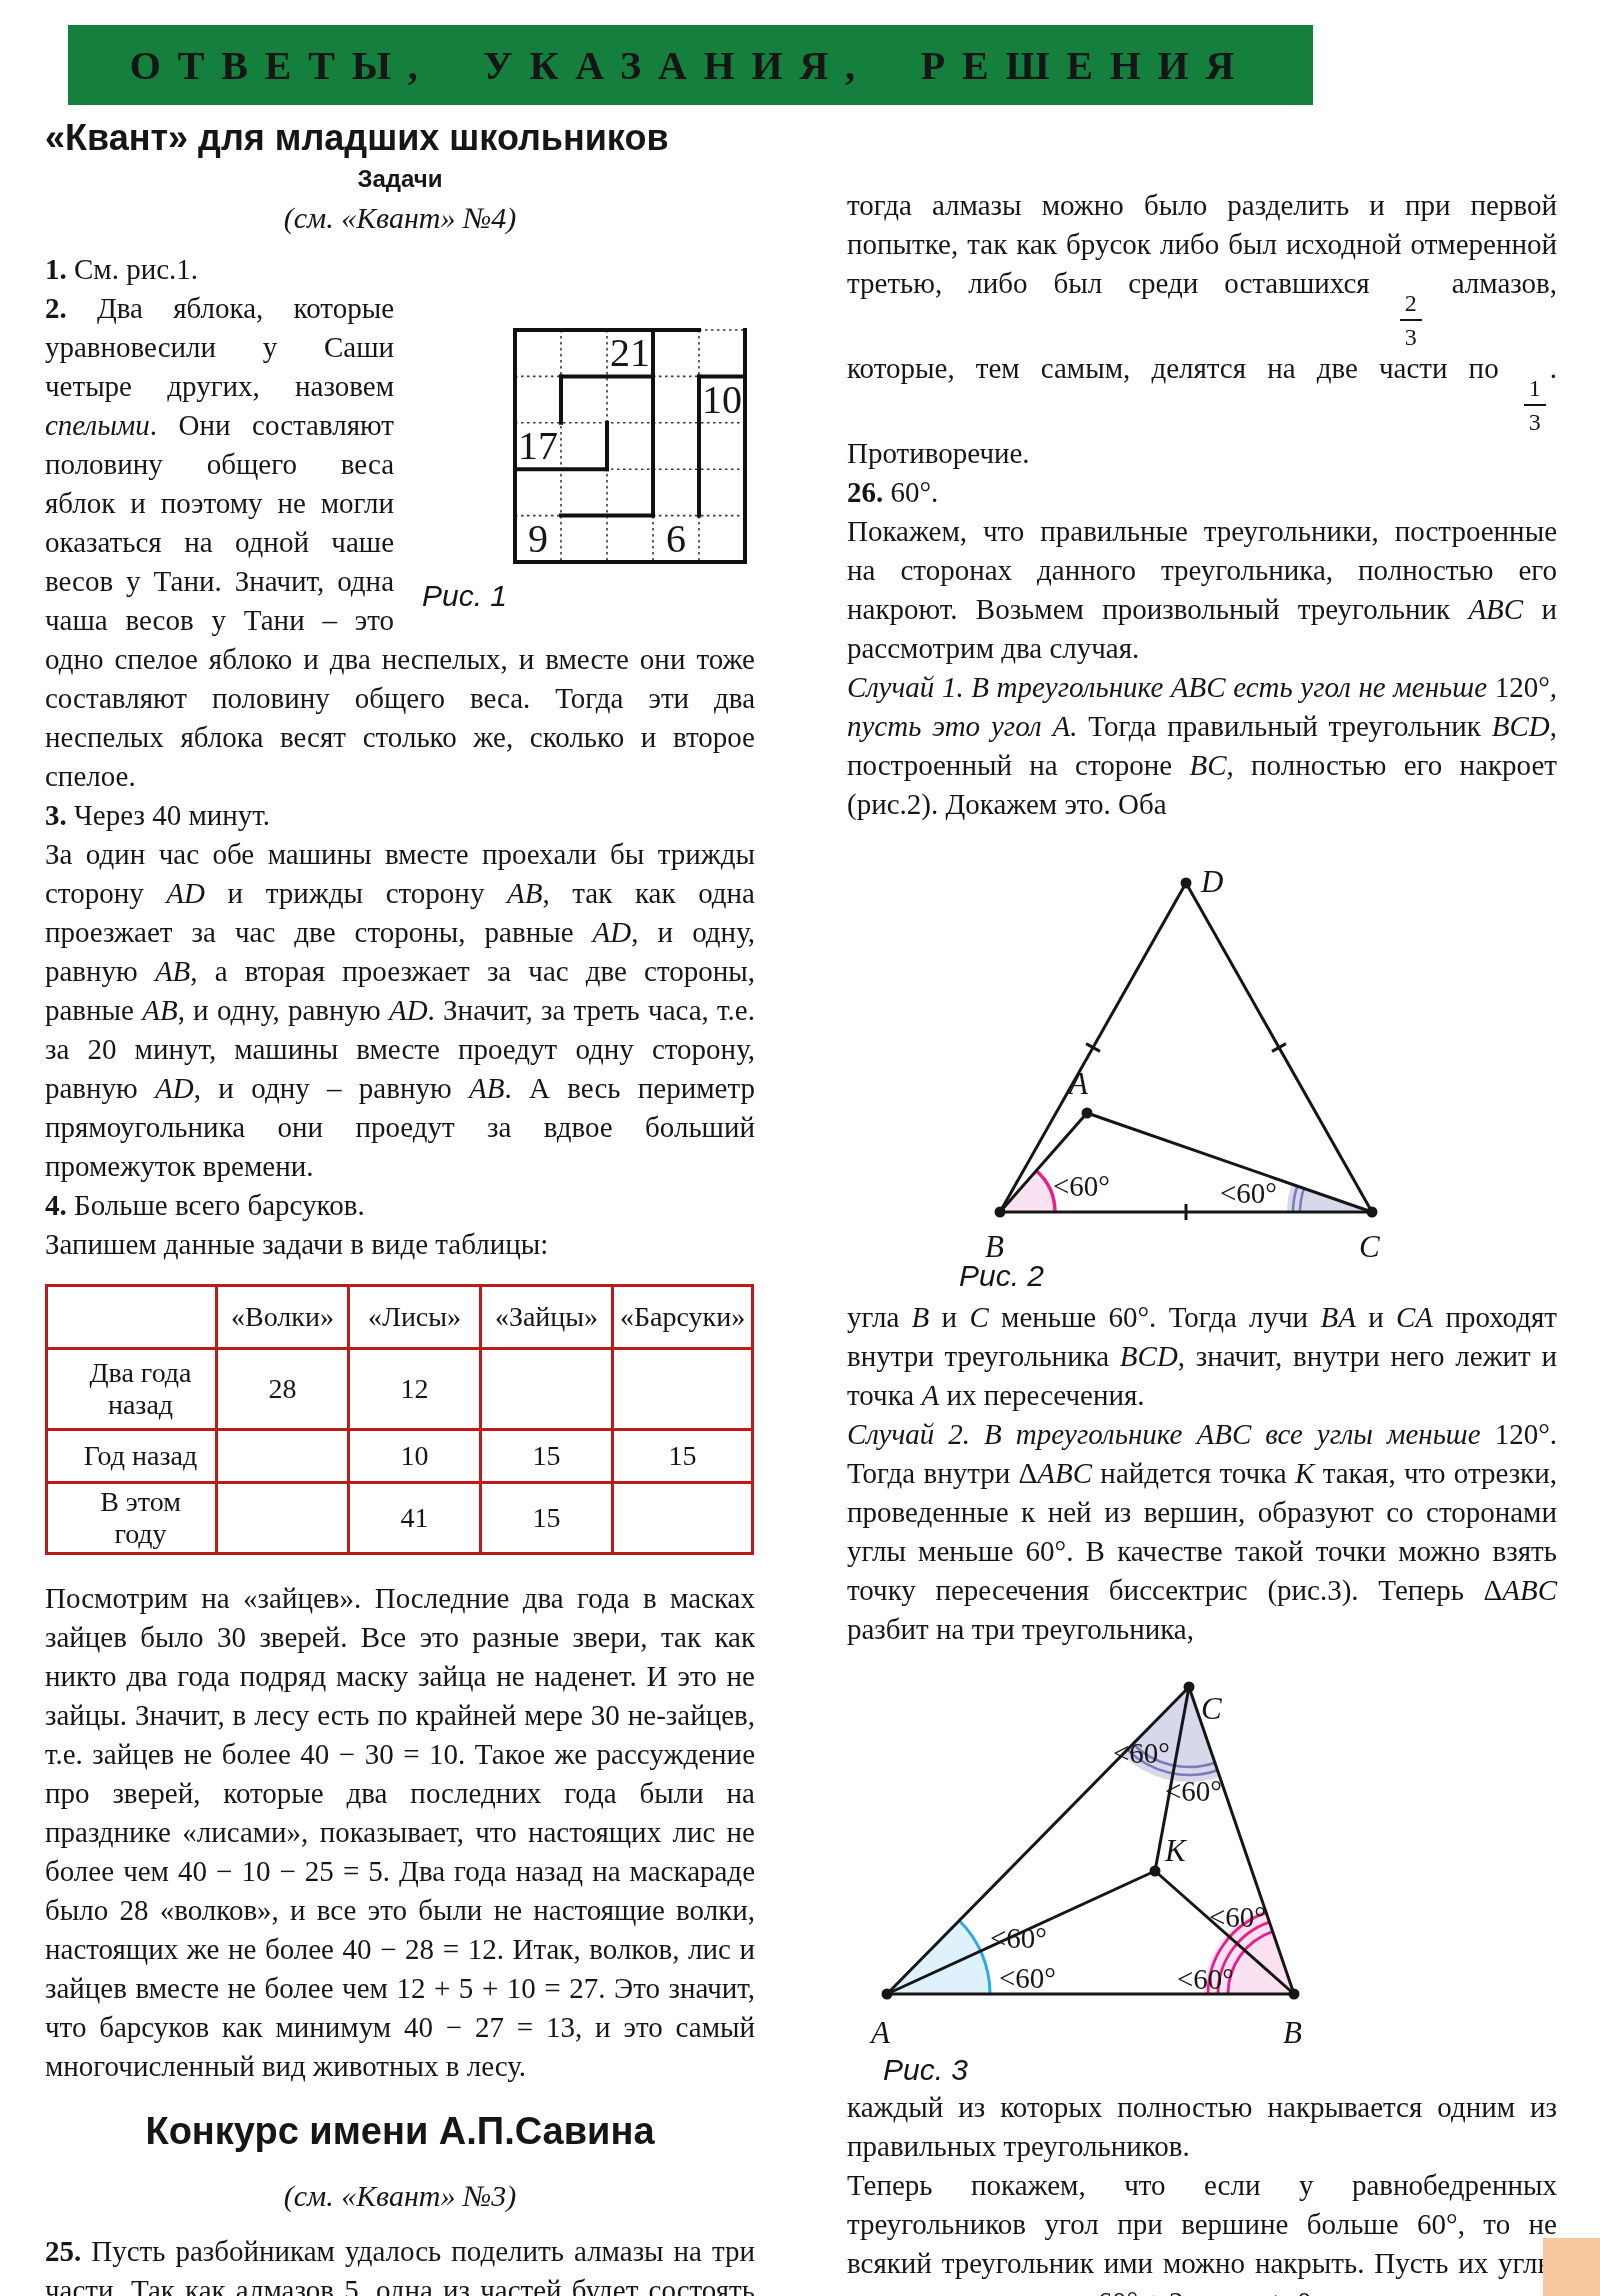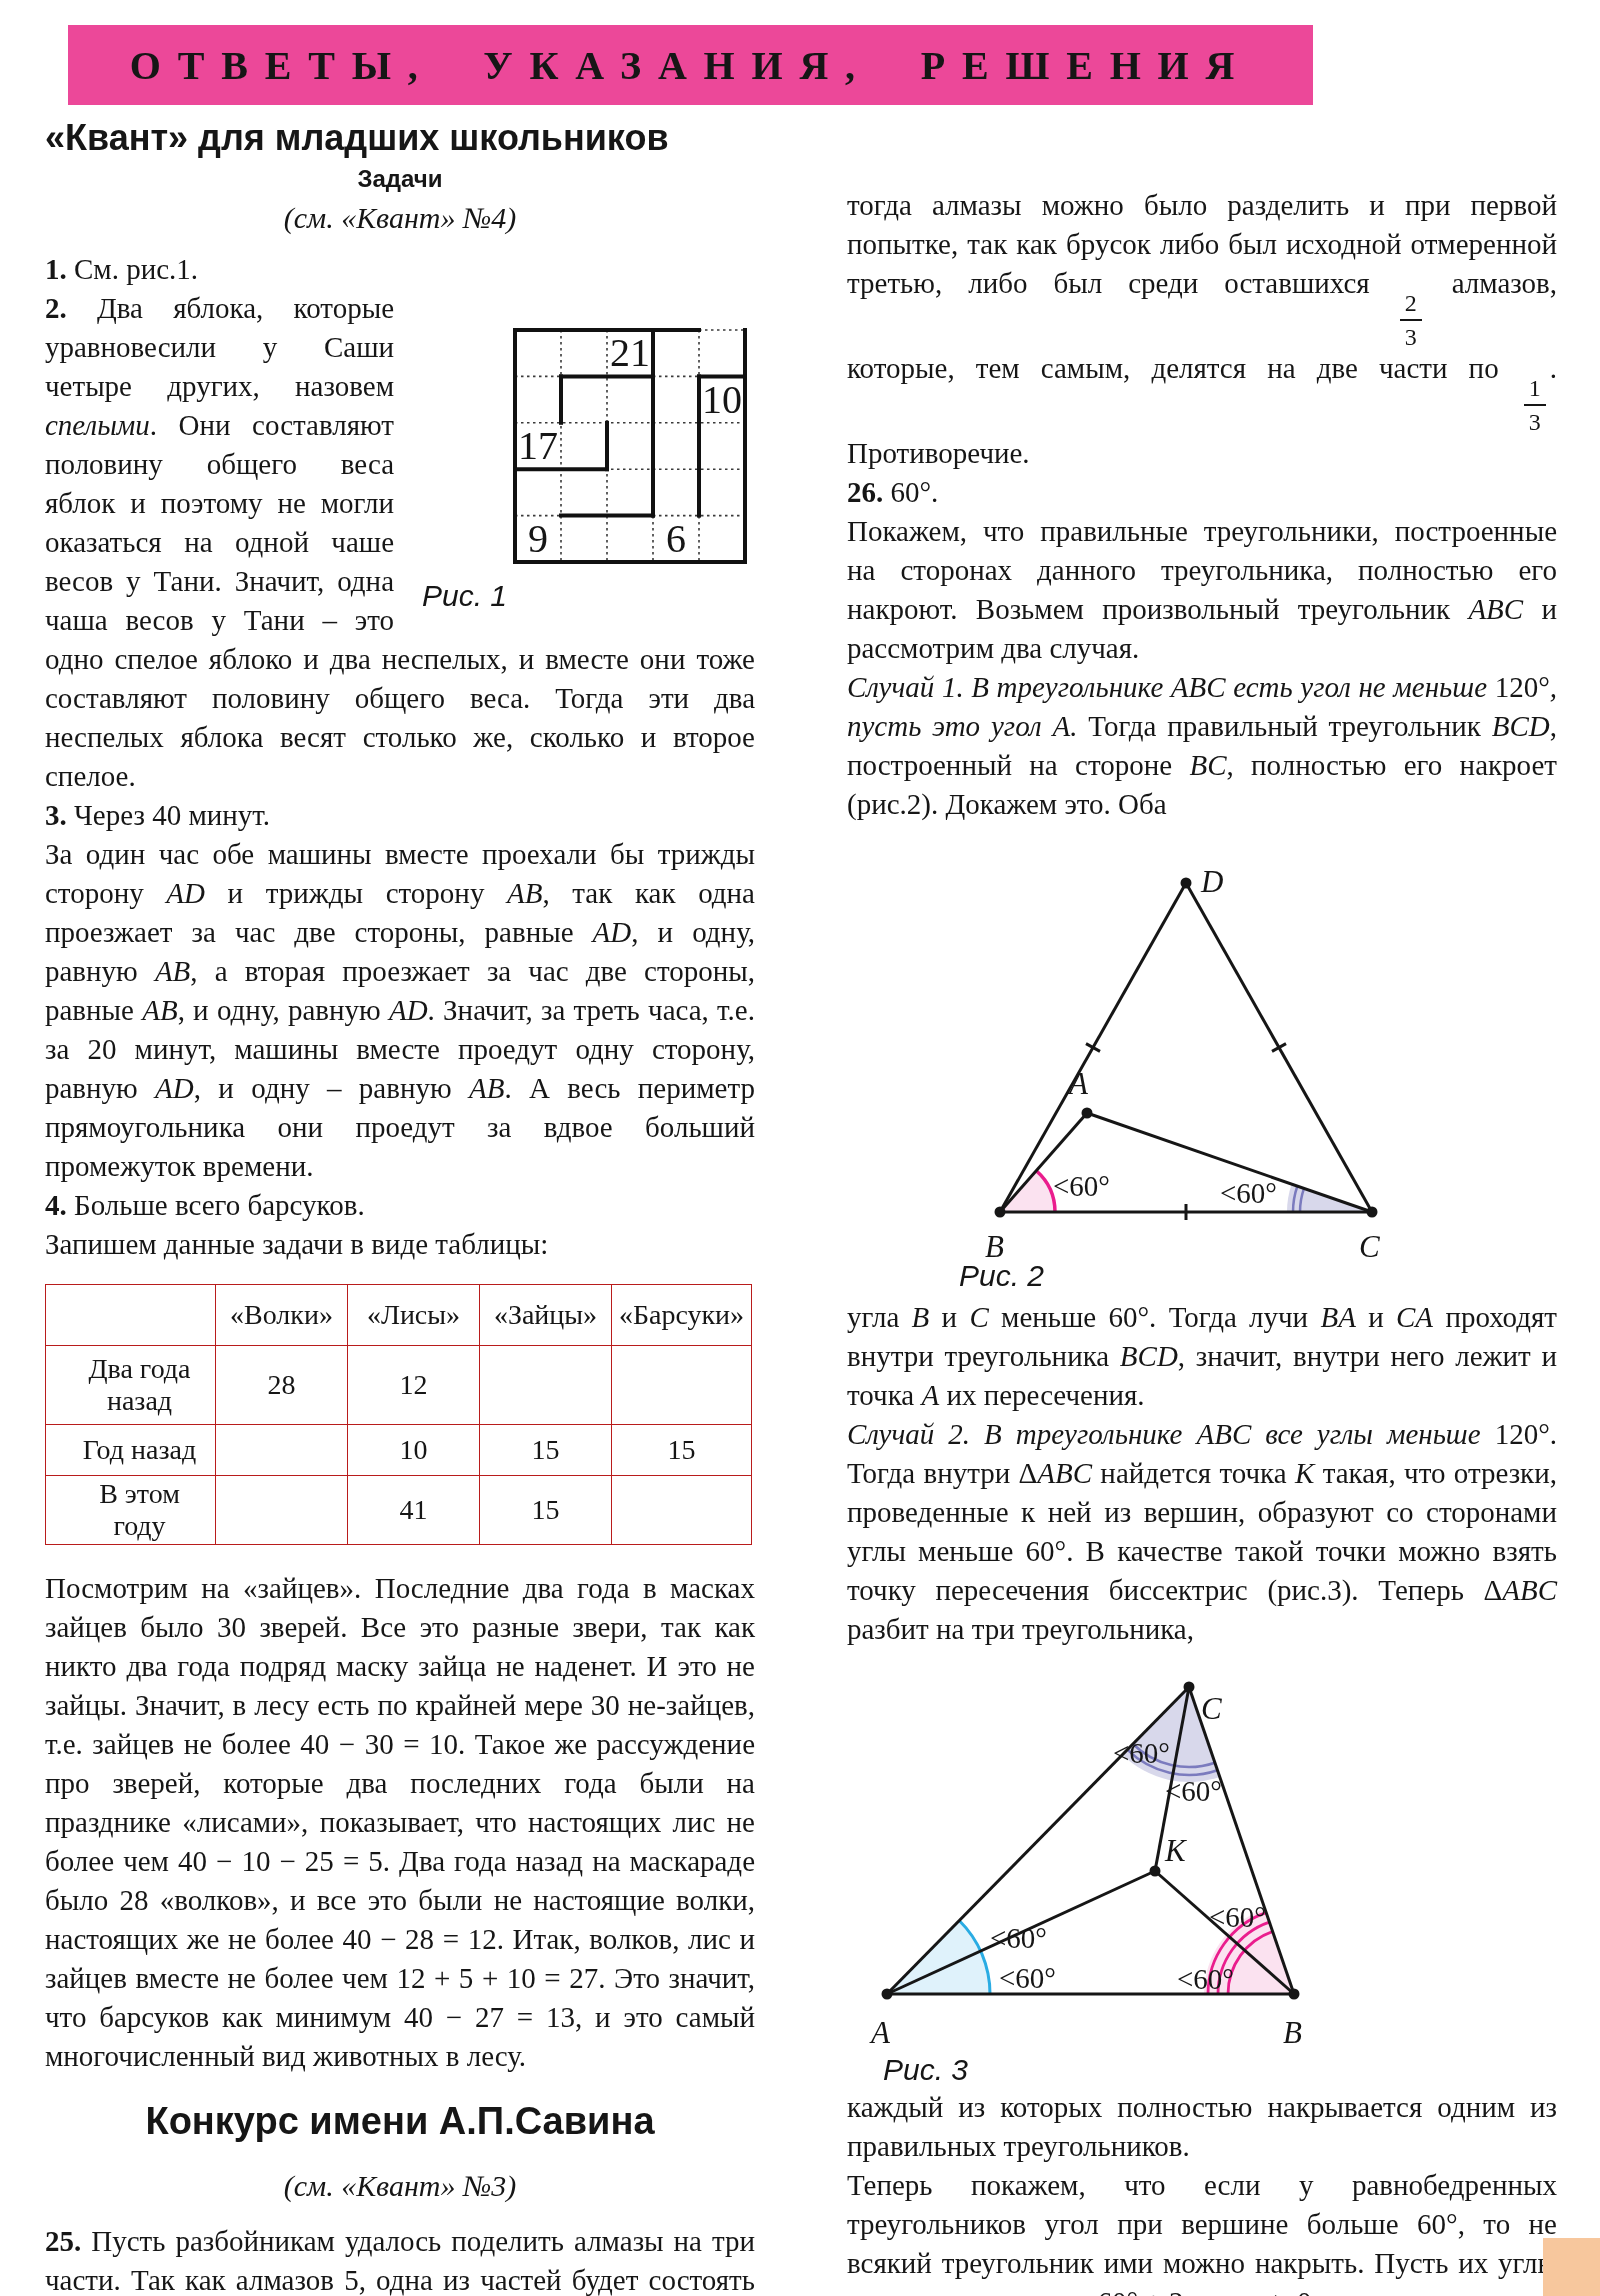--- a/index.html
+++ b/index.html
@@ -19,37 +19,37 @@
   p.mt{margin-top:18px;}
   .seg-b{font-weight:bold;}
   .seg-i{font-style:italic;}
   .frac{display:inline-flex;flex-direction:column;align-items:center;vertical-align:-0.75em;line-height:1;margin:0 4px;font-size:24px;}
   .frac .fn{padding:0 5px 4px;border-bottom:2px solid #161616;}
   .frac .fd{padding-top:4px;}
   .fig1-float{float:right;width:345px;margin:36px 0 24px 16px;}
   .fig1-float svg{display:block;margin-left:auto;}
   .fig-caption{font-family:"Liberation Sans","DejaVu Sans",sans-serif;font-style:italic;font-size:30px;margin-top:6px;padding-left:12px;}
   table.data{border-collapse:collapse;margin:20px 0 24px;width:706px;table-layout:fixed;}
-  table.data td,table.data th{border:1px solid #b91c1c;font-size:28px;font-weight:normal;padding:2px 6px;}
+  table.data td,table.data th{border:3px solid #b91c1c;font-size:28px;font-weight:normal;padding:2px 6px;}
   table.data th{text-align:center;height:56px;}
   table.data td.rowlabel{text-align:center;padding-left:24px;}
   table.data td.val{text-align:center;}
   tr.r1 td{height:74px;}
   tr.r2 td{height:46px;}
   tr.r3 td{height:42px;}
   .figsvg{display:block;margin:4px 0 0;}
   text.flabel{font-family:"Liberation Serif","DejaVu Serif",serif;font-style:italic;font-size:31px;fill:#161616;}
   text.fangle{font-family:"Liberation Serif","DejaVu Serif",serif;font-size:29px;fill:#161616;}
   text.fnum{font-family:"Liberation Serif","DejaVu Serif",serif;font-size:40px;fill:#161616;}
   text.fcap{font-family:"Liberation Sans","DejaVu Sans",sans-serif;font-style:italic;font-size:30px;fill:#161616;}
 </style>
 </head>
 <body>
 
-<div class="banner" style="background:#ec4899;">
+<div class="banner" style="background:#15803d;">
   <div class="banner-title">ОТВЕТЫ,  УКАЗАНИЯ,  РЕШЕНИЯ</div>
 </div>
 
 <div class="cols">
 
   <div class="col col-left">
     <h1 class="sec-title">«Квант» для младших школьников</h1>
     <h2 class="sec-sub">Задачи</h2>
     <div class="sec-ref">(см. «Квант» №4)</div>
 

